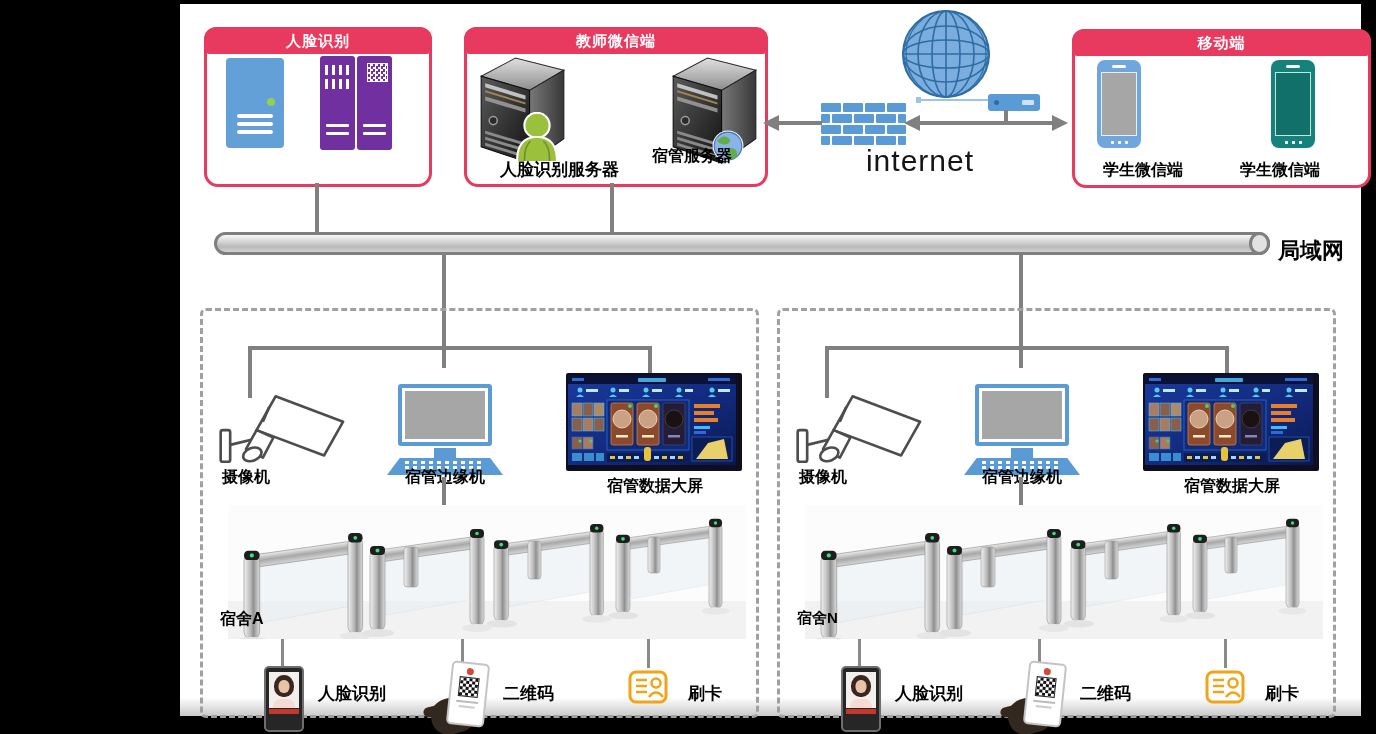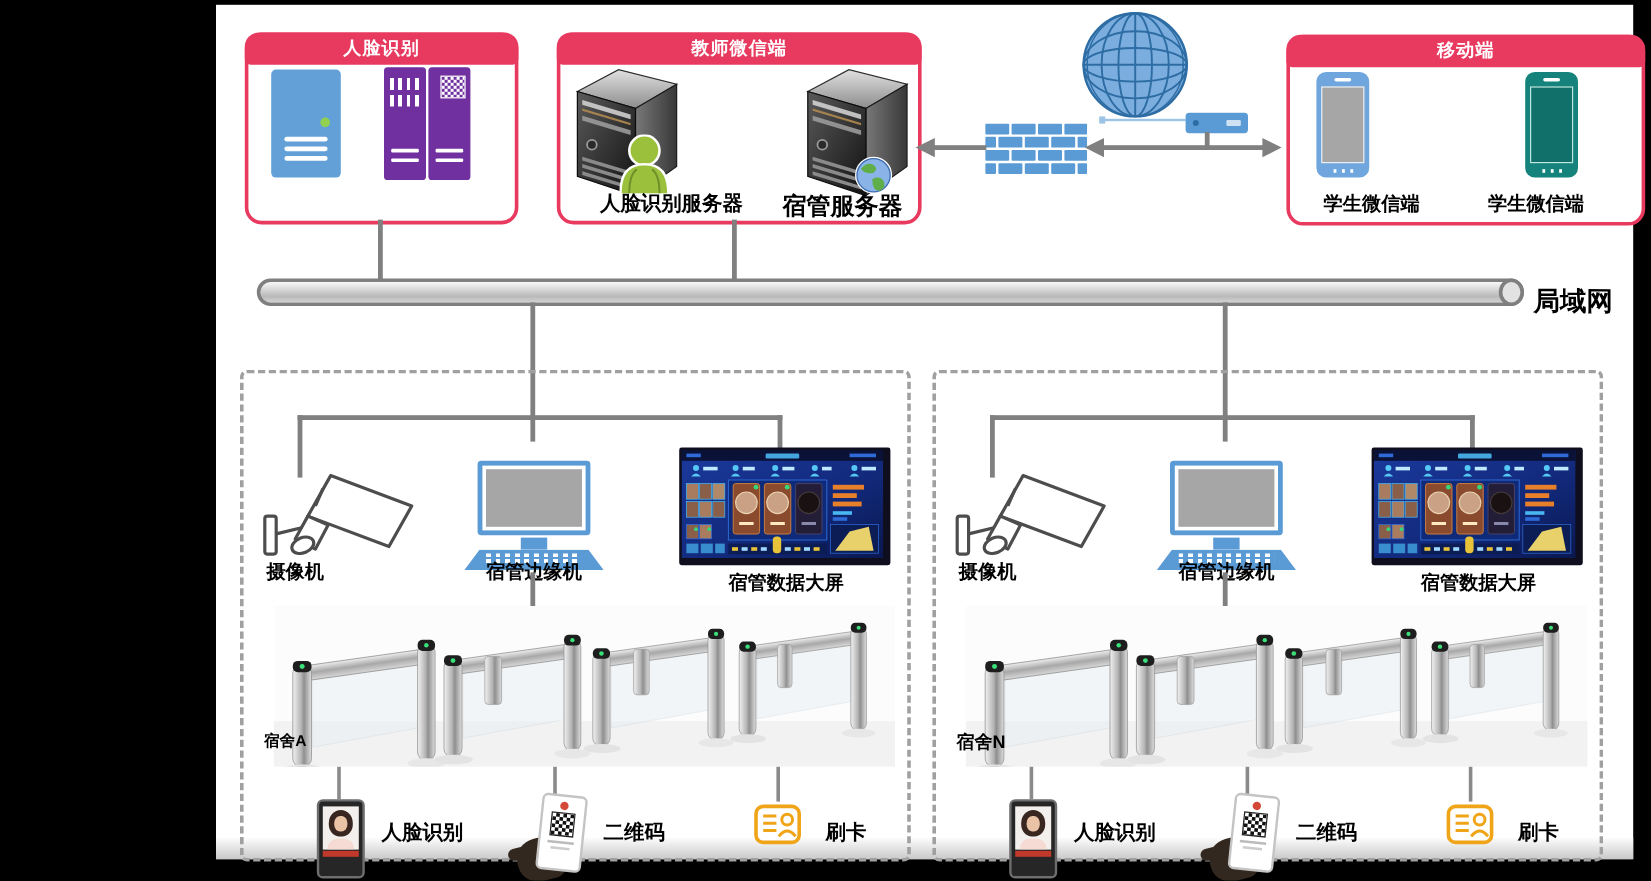--- a/index.html
+++ b/index.html
@@ -354,21 +354,21 @@
   <svg class="abs" style="left:516px;top:112px" width="42" height="52" viewBox="0 0 40 48">
       <use href="#person-art"></use>
     </svg>
   <svg class="abs" style="left:660px;top:50px" width="108" height="116" viewBox="0 0 105 115">
       <use href="#server-art"></use>
     </svg>
   <svg class="abs" style="left:712px;top:130px" width="32" height="32" viewBox="0 0 30 30">
       <use href="#globe-small-art"></use>
     </svg>
   <div class="lbl" style="left:500px;top:158px;font-size:17px;">人脸识别服务器</div>
-  <div class="lbl" style="left:652px;top:158px;font-size:20px;">宿管服务器</div>
+  <div class="lbl" style="left:652px;top:146px;font-size:16px;">宿管服务器</div>
 
   <div class="panel" style="left:1072px;top:29px;width:293px;height:153px;">
     <div class="panel-header">移动端</div>
   </div>
   <div class="phone" id="phone-teacher">
     <span class="spk"></span>
     <span class="scr"></span>
     <span class="dots"></span>
   </div>
   <div class="phone" id="phone-student">
@@ -390,20 +390,21 @@
   <div class="vline" style="left:1004px;top:110px;height:13px;"></div>
   <svg class="abs" style="left:821px;top:103px" width="85" height="44" viewBox="0 0 85 44">
       <use href="#firewall-art"></use>
     </svg>
 
   <div class="hline" style="left:778px;top:121px;width:44px;"></div>
   <div class="arrow-l" style="left:763px;top:115px;"></div>
   <div class="hline" style="left:918px;top:121px;width:136px;"></div>
   <div class="arrow-l" style="left:904px;top:115px;"></div>
   <div class="arrow-r" style="left:1052px;top:115px;"></div>
+  <div id="internet-text">internet</div>
 
   <div class="vline" style="left:315px;top:183px;height:51px;"></div>
   <div class="vline" style="left:610px;top:183px;height:51px;"></div>
   <div id="lan-bar"></div>
   <div id="lan-cap"></div>
   <div id="lan-label">局域网</div>
   <div class="vline" style="left:442px;top:252px;height:116px;"></div>
   <div class="vline" style="left:1019px;top:252px;height:116px;"></div>
 
   <div class="dorm-box" style="left:200px;"></div>
@@ -427,21 +428,21 @@
     <div class="vline" style="left:242px;top:151px;height:28px;"></div>
     <div class="bigscreen" style="left:366px;top:47px;">
       <svg width="168" height="90" viewBox="0 0 168 90">
           <use href="#dash-art"></use>
         </svg>
     </div>
     <div class="lbl" style="left:390px;top:150px;width:130px;text-align:center;font-size:16px;">宿管数据大屏</div>
     <svg class="gates" style="left:28px;top:179px;" viewBox="0 0 518 134">
         <use href="#turnstile-art"></use>
       </svg>
-    <div class="lbl" style="left:20px;top:283px;font-size:13px;">宿舍A</div>
+    <div class="lbl" style="left:20px;top:283px;font-size:16px;">宿舍A</div>
     <div class="vline-thin" style="left:81px;top:313px;height:27px;"></div>
     <div class="vline-thin" style="left:261px;top:313px;height:25px;"></div>
     <div class="vline-thin" style="left:447px;top:313px;height:29px;"></div>
     <div class="face-term" style="left:64px;top:340px;">
       <span class="scr">
         <span class="hair"></span>
         <span class="fce"></span>
         <span class="shirt"></span>
       </span>
       <span class="strip"></span>

